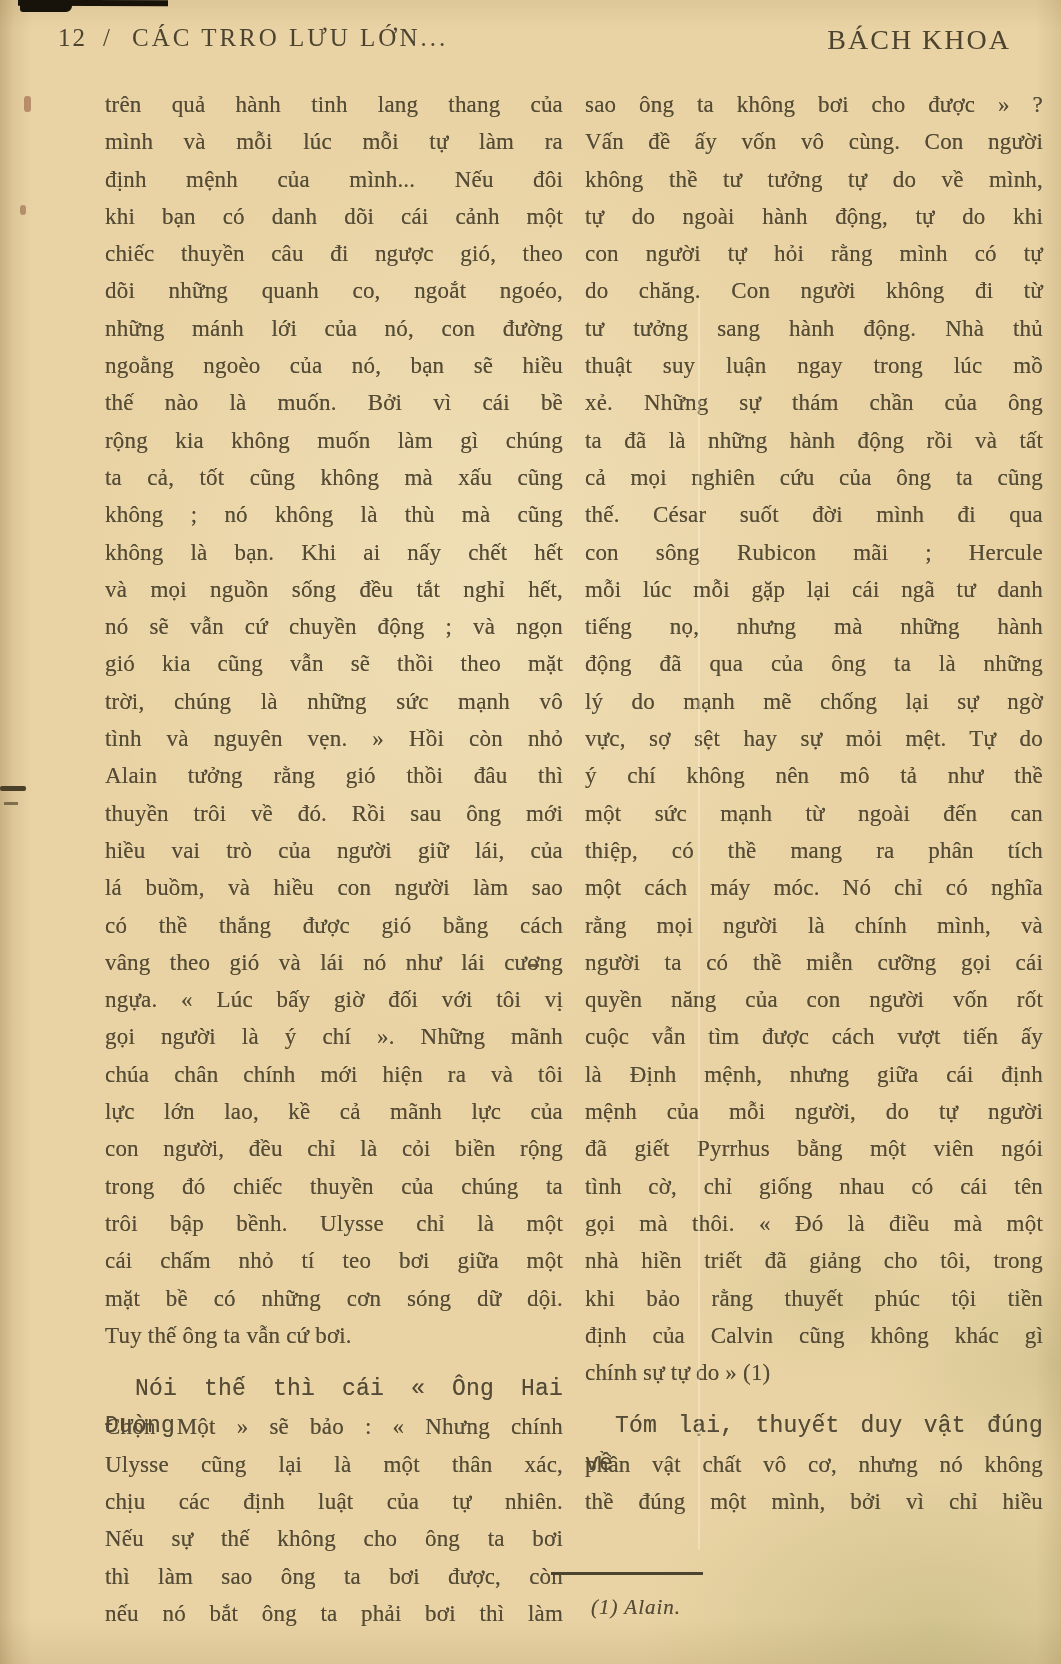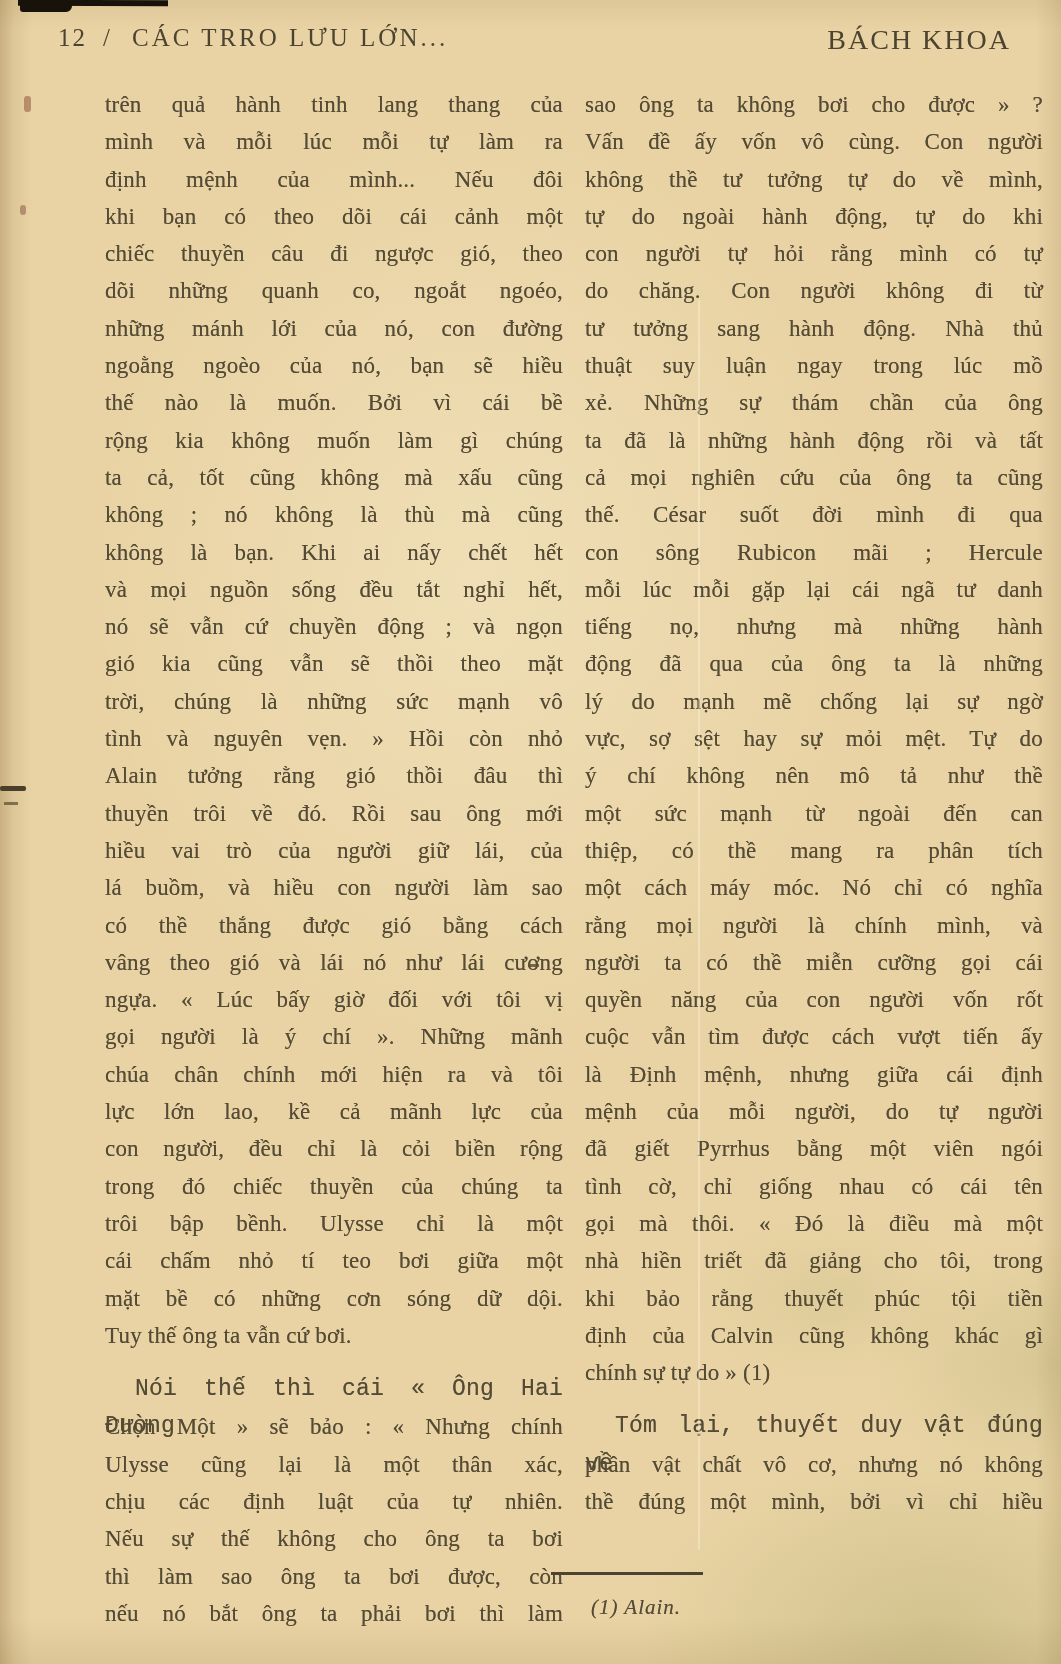--- a/index.html
+++ b/index.html
@@ -61,21 +61,21 @@
     </div>
     <div class="rtitle">BÁCH KHOA</div>
   </div>
 
   <div class="cols">
     <div class="col" id="col-left">
         <div class="para">
           <div class="line">trên quả hành tinh lang thang của</div>
           <div class="line">mình và mỗi lúc mỗi tự làm ra</div>
           <div class="line">định mệnh của mình... Nếu đôi</div>
-          <div class="line">khi bạn có theo dõi cái cảnh một</div>
+          <div class="line">khi bạn có danh dõi cái cảnh một</div>
           <div class="line">chiếc thuyền câu đi ngược gió, theo</div>
           <div class="line">dõi những quanh co, ngoắt ngoéo,</div>
           <div class="line">những mánh lới của nó, con đường</div>
           <div class="line">ngoằng ngoèo của nó, bạn sẽ hiều</div>
           <div class="line">thế nào là muốn. Bởi vì cái bề</div>
           <div class="line">rộng kia không muốn làm gì chúng</div>
           <div class="line">ta cả, tốt cũng không mà xấu cũng</div>
           <div class="line">không ; nó không là thù mà cũng</div>
           <div class="line">không là bạn. Khi ai nấy chết hết</div>
           <div class="line">và mọi nguồn sống đều tắt nghỉ hết,</div>

